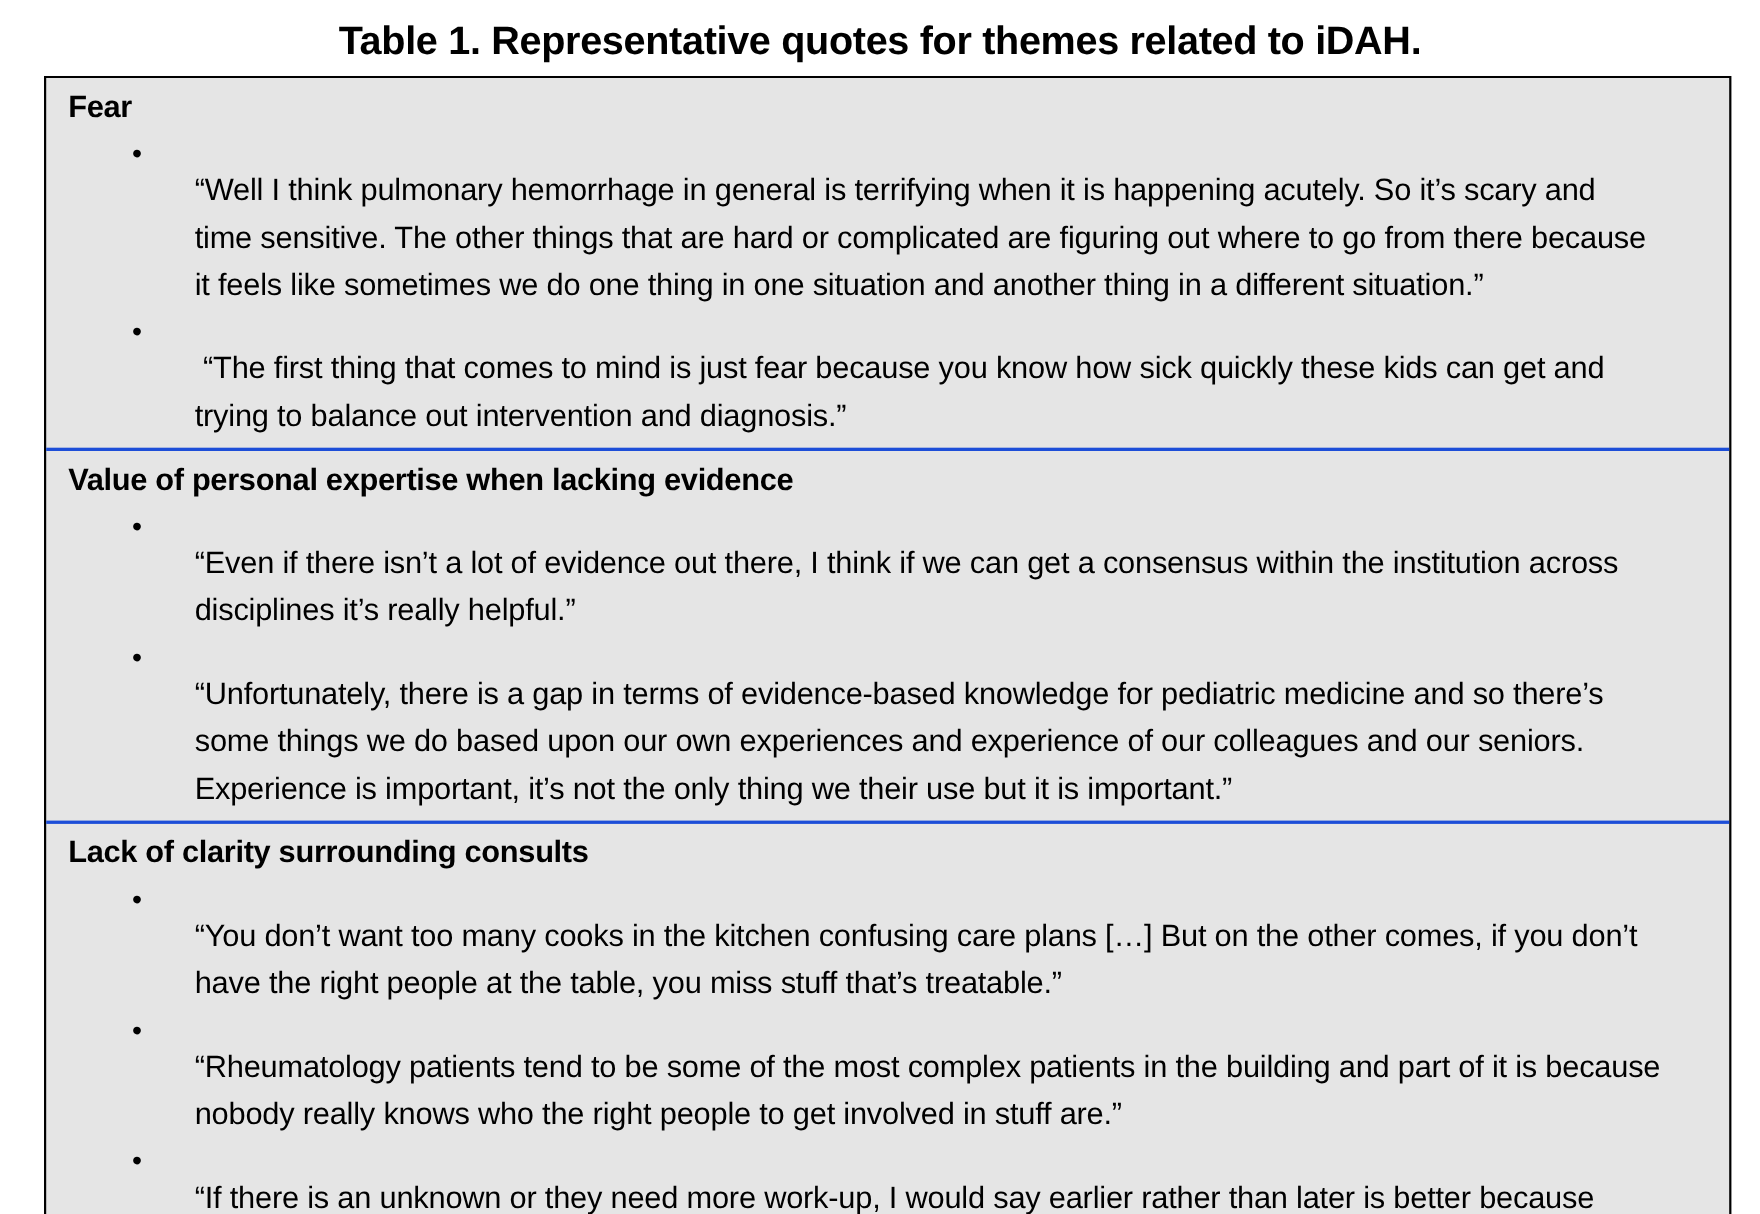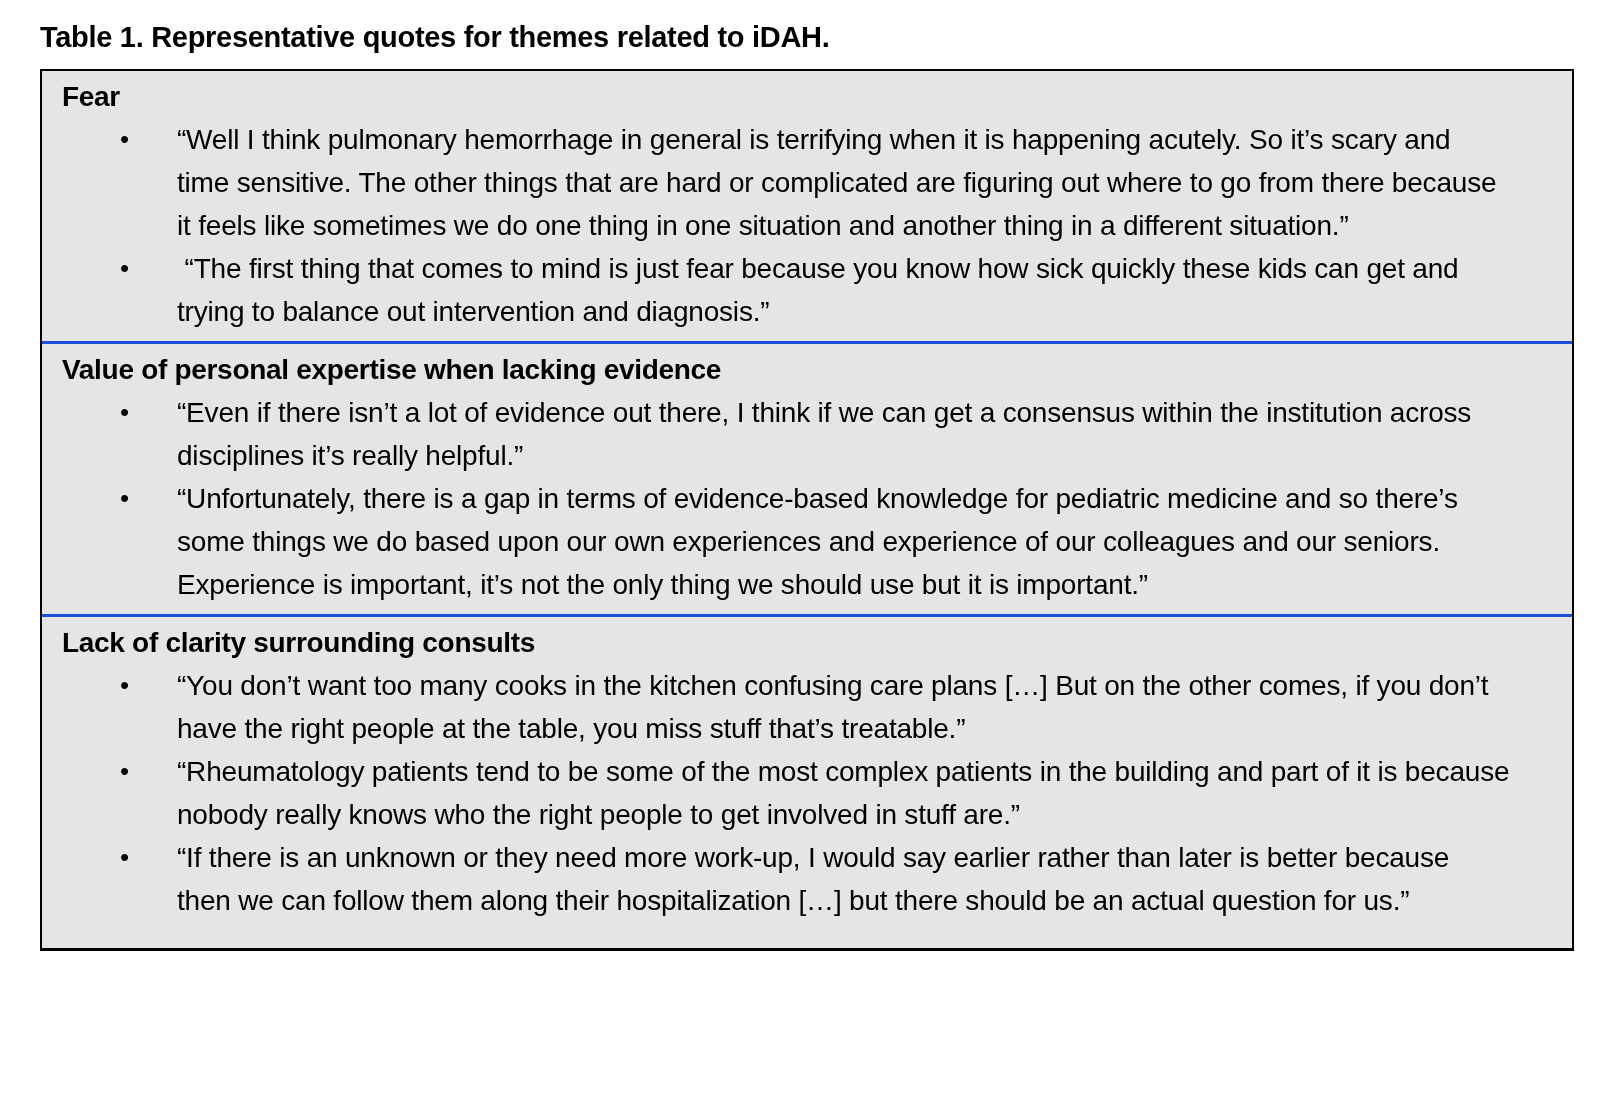--- a/index.html
+++ b/index.html
@@ -13,24 +13,25 @@
     height: 1104px;
     background: #ffffff;
     font-family: "Liberation Sans", "DejaVu Sans", sans-serif;
     color: #000000;
     box-sizing: border-box;
     padding-top: 18px;
     overflow: hidden;
   }
   .table-title {
     margin: 0 40px 13px 40px;
-    font-size: 29px;
+    font-size: 36px;
     font-weight: bold;
     line-height: 38px;
     letter-spacing: -0.3px;
+    text-align: center;
   }
   .quote-table {
     margin-left: 40px;
     width: 1534px;
     box-sizing: border-box;
     border: 2px solid #000000;
     border-bottom-width: 3px;
     background: #e5e5e5;
   }
   .theme-row {
@@ -58,20 +59,21 @@
     padding-left: 58px;
     font-size: 26px;
     line-height: 43px;
   }
   .quote-text {
     flex: 1 1 auto;
     font-size: 28px;
     line-height: 43px;
     letter-spacing: -0.2px;
     white-space: pre-wrap;
+    margin-top: 33px;
   }
 </style>
 </head>
 <body>
 
 <div class="page">
 
   <div class="table-title">Table 1. Representative quotes for themes related to iDAH.</div>
 
   <div class="quote-table">
@@ -89,21 +91,21 @@
     </div>
 
     <div class="theme-row">
       <div class="theme-heading">Value of personal expertise when lacking evidence</div>
       <div class="quote-item">
         <span class="bullet">•</span>
         <span class="quote-text">“Even if there isn’t a lot of evidence out there, I think if we can get a consensus within the institution across disciplines it’s really helpful.”</span>
       </div>
       <div class="quote-item">
         <span class="bullet">•</span>
-        <span class="quote-text">“Unfortunately, there is a gap in terms of evidence-based knowledge for pediatric medicine and so there’s some things we do based upon our own experiences and experience of our colleagues and our seniors. Experience is important, it’s not the only thing we should use but it is important.”</span>
+        <span class="quote-text">“Unfortunately, there is a gap in terms of evidence-based knowledge for pediatric medicine and so there’s some things we do based upon our own experiences and experience of our colleagues and our seniors. Experience is important, it’s not the only thing we their use but it is important.”</span>
       </div>
     </div>
 
     <div class="theme-row">
       <div class="theme-heading">Lack of clarity surrounding consults</div>
       <div class="quote-item">
         <span class="bullet">•</span>
         <span class="quote-text">“You don’t want too many cooks in the kitchen confusing care plans […] But on the other comes, if you don’t have the right people at the table, you miss stuff that’s treatable.”</span>
       </div>
       <div class="quote-item">

